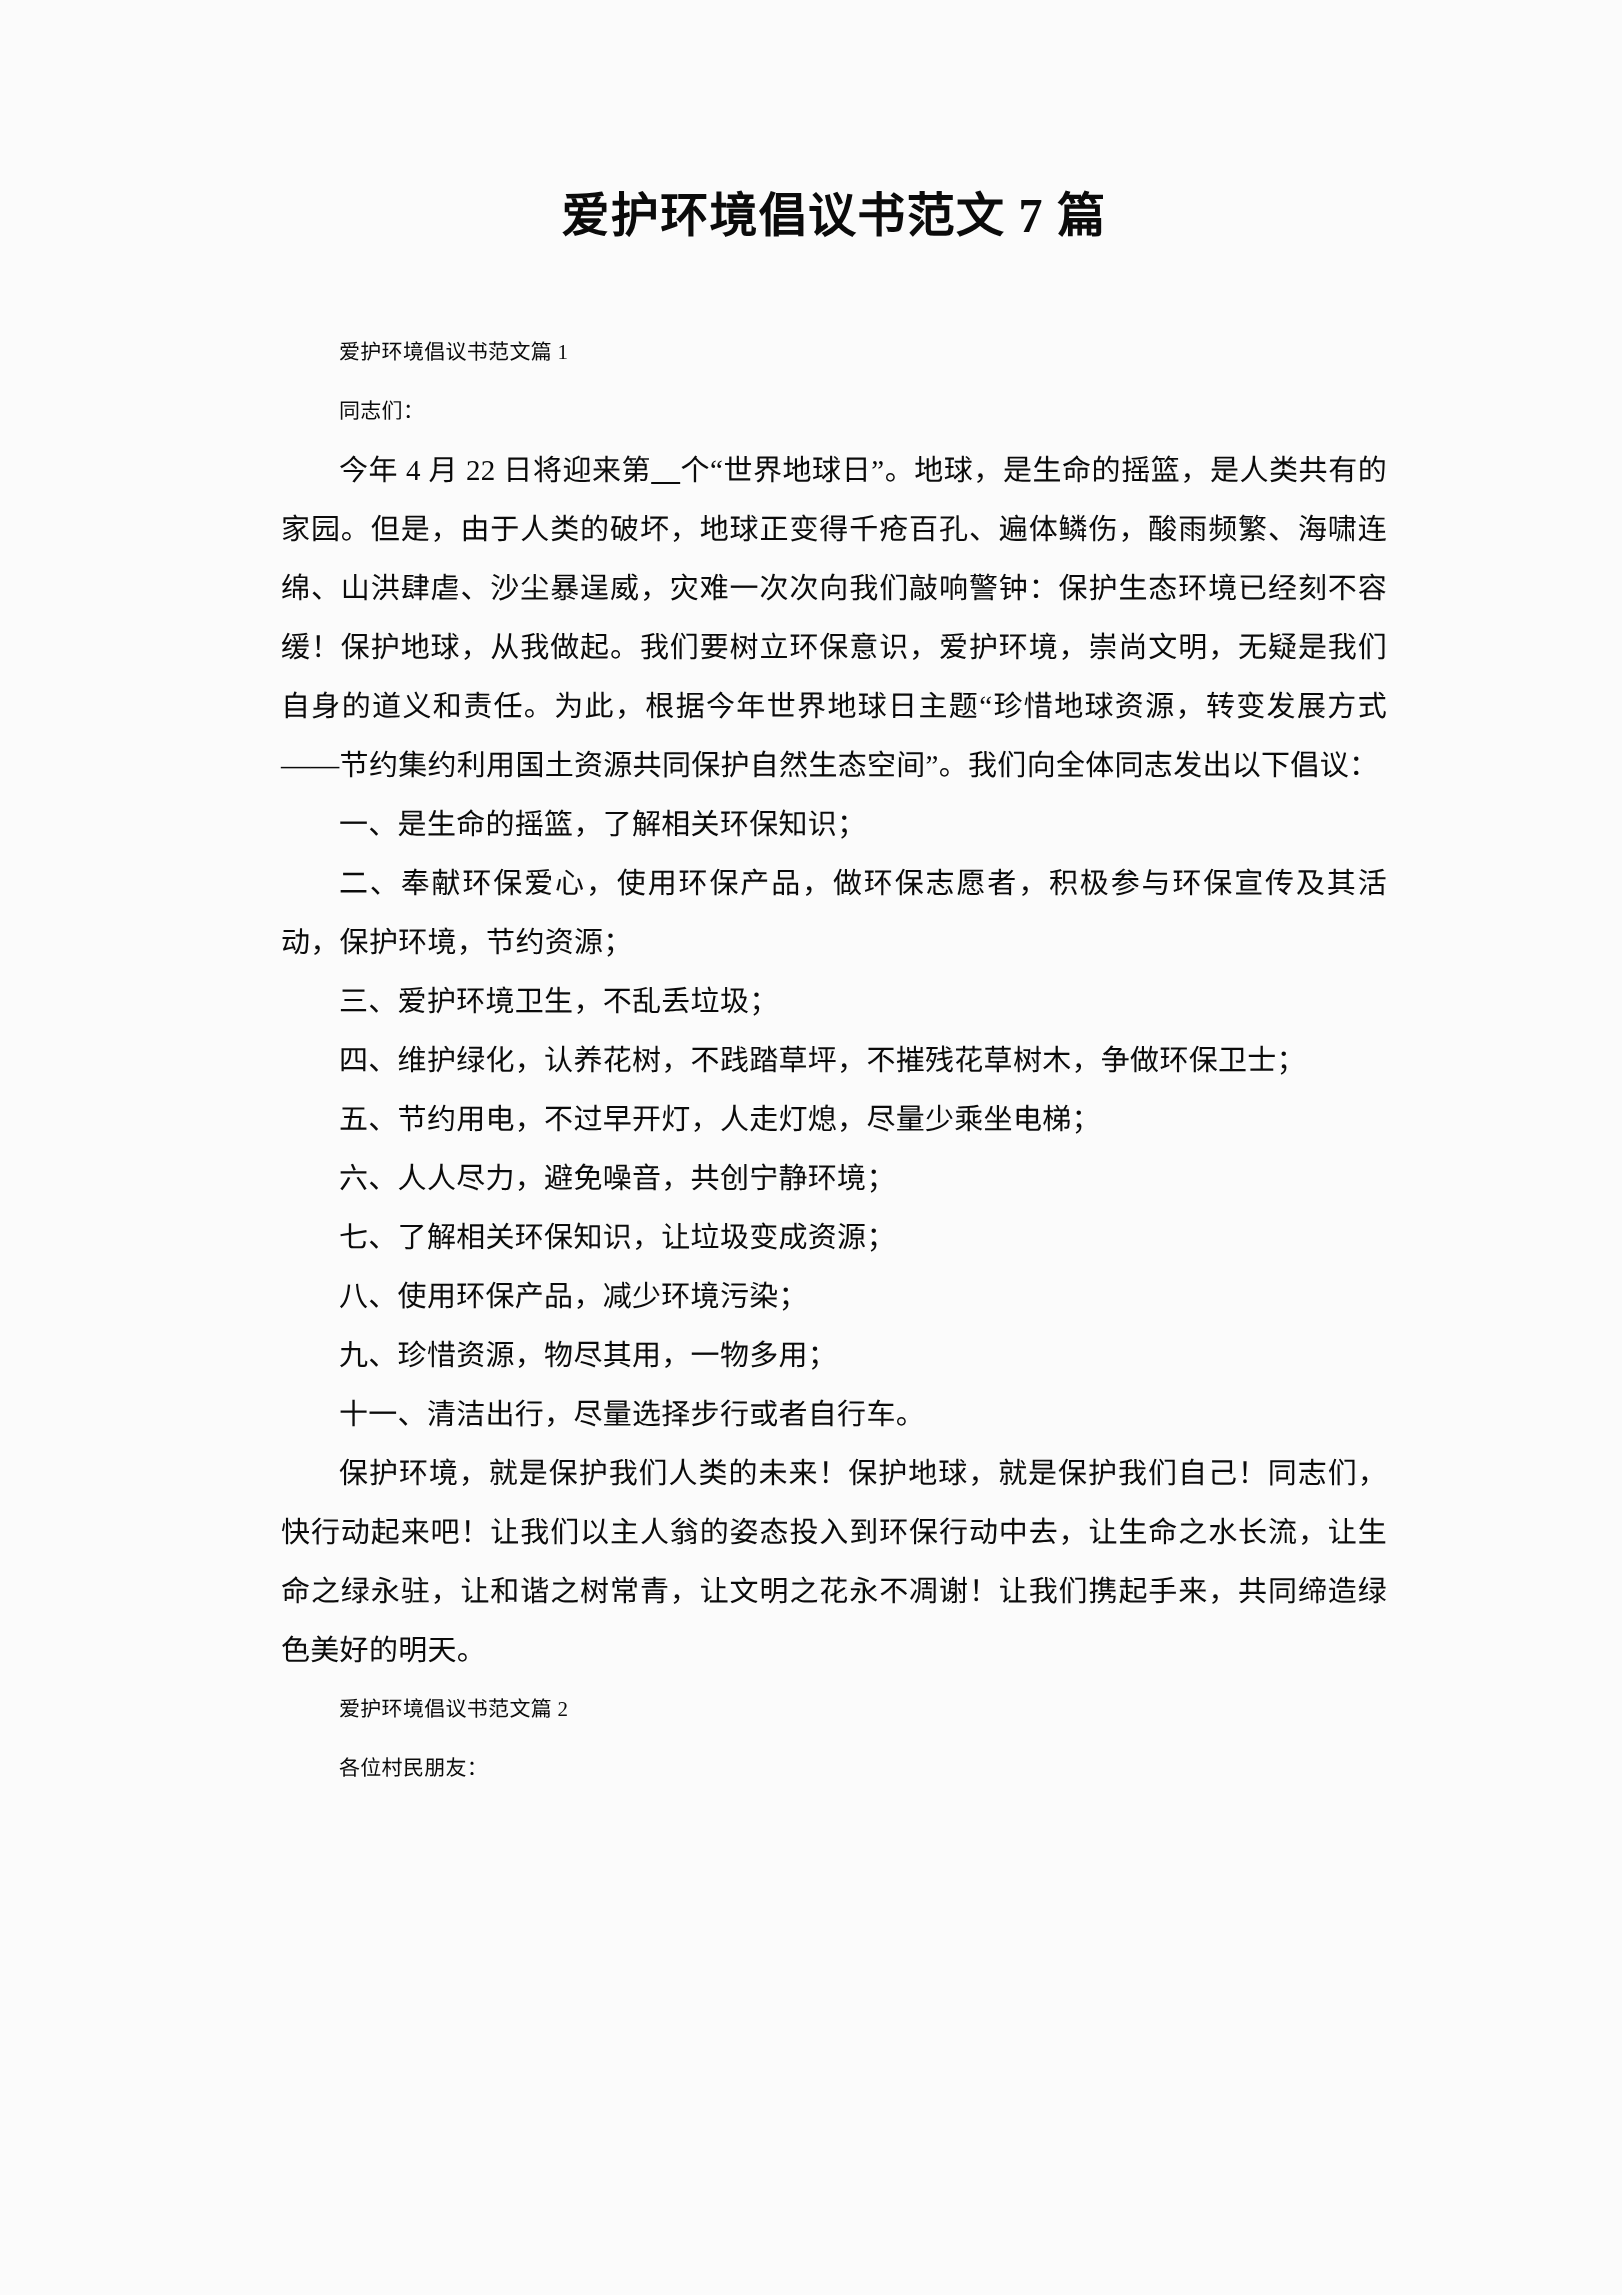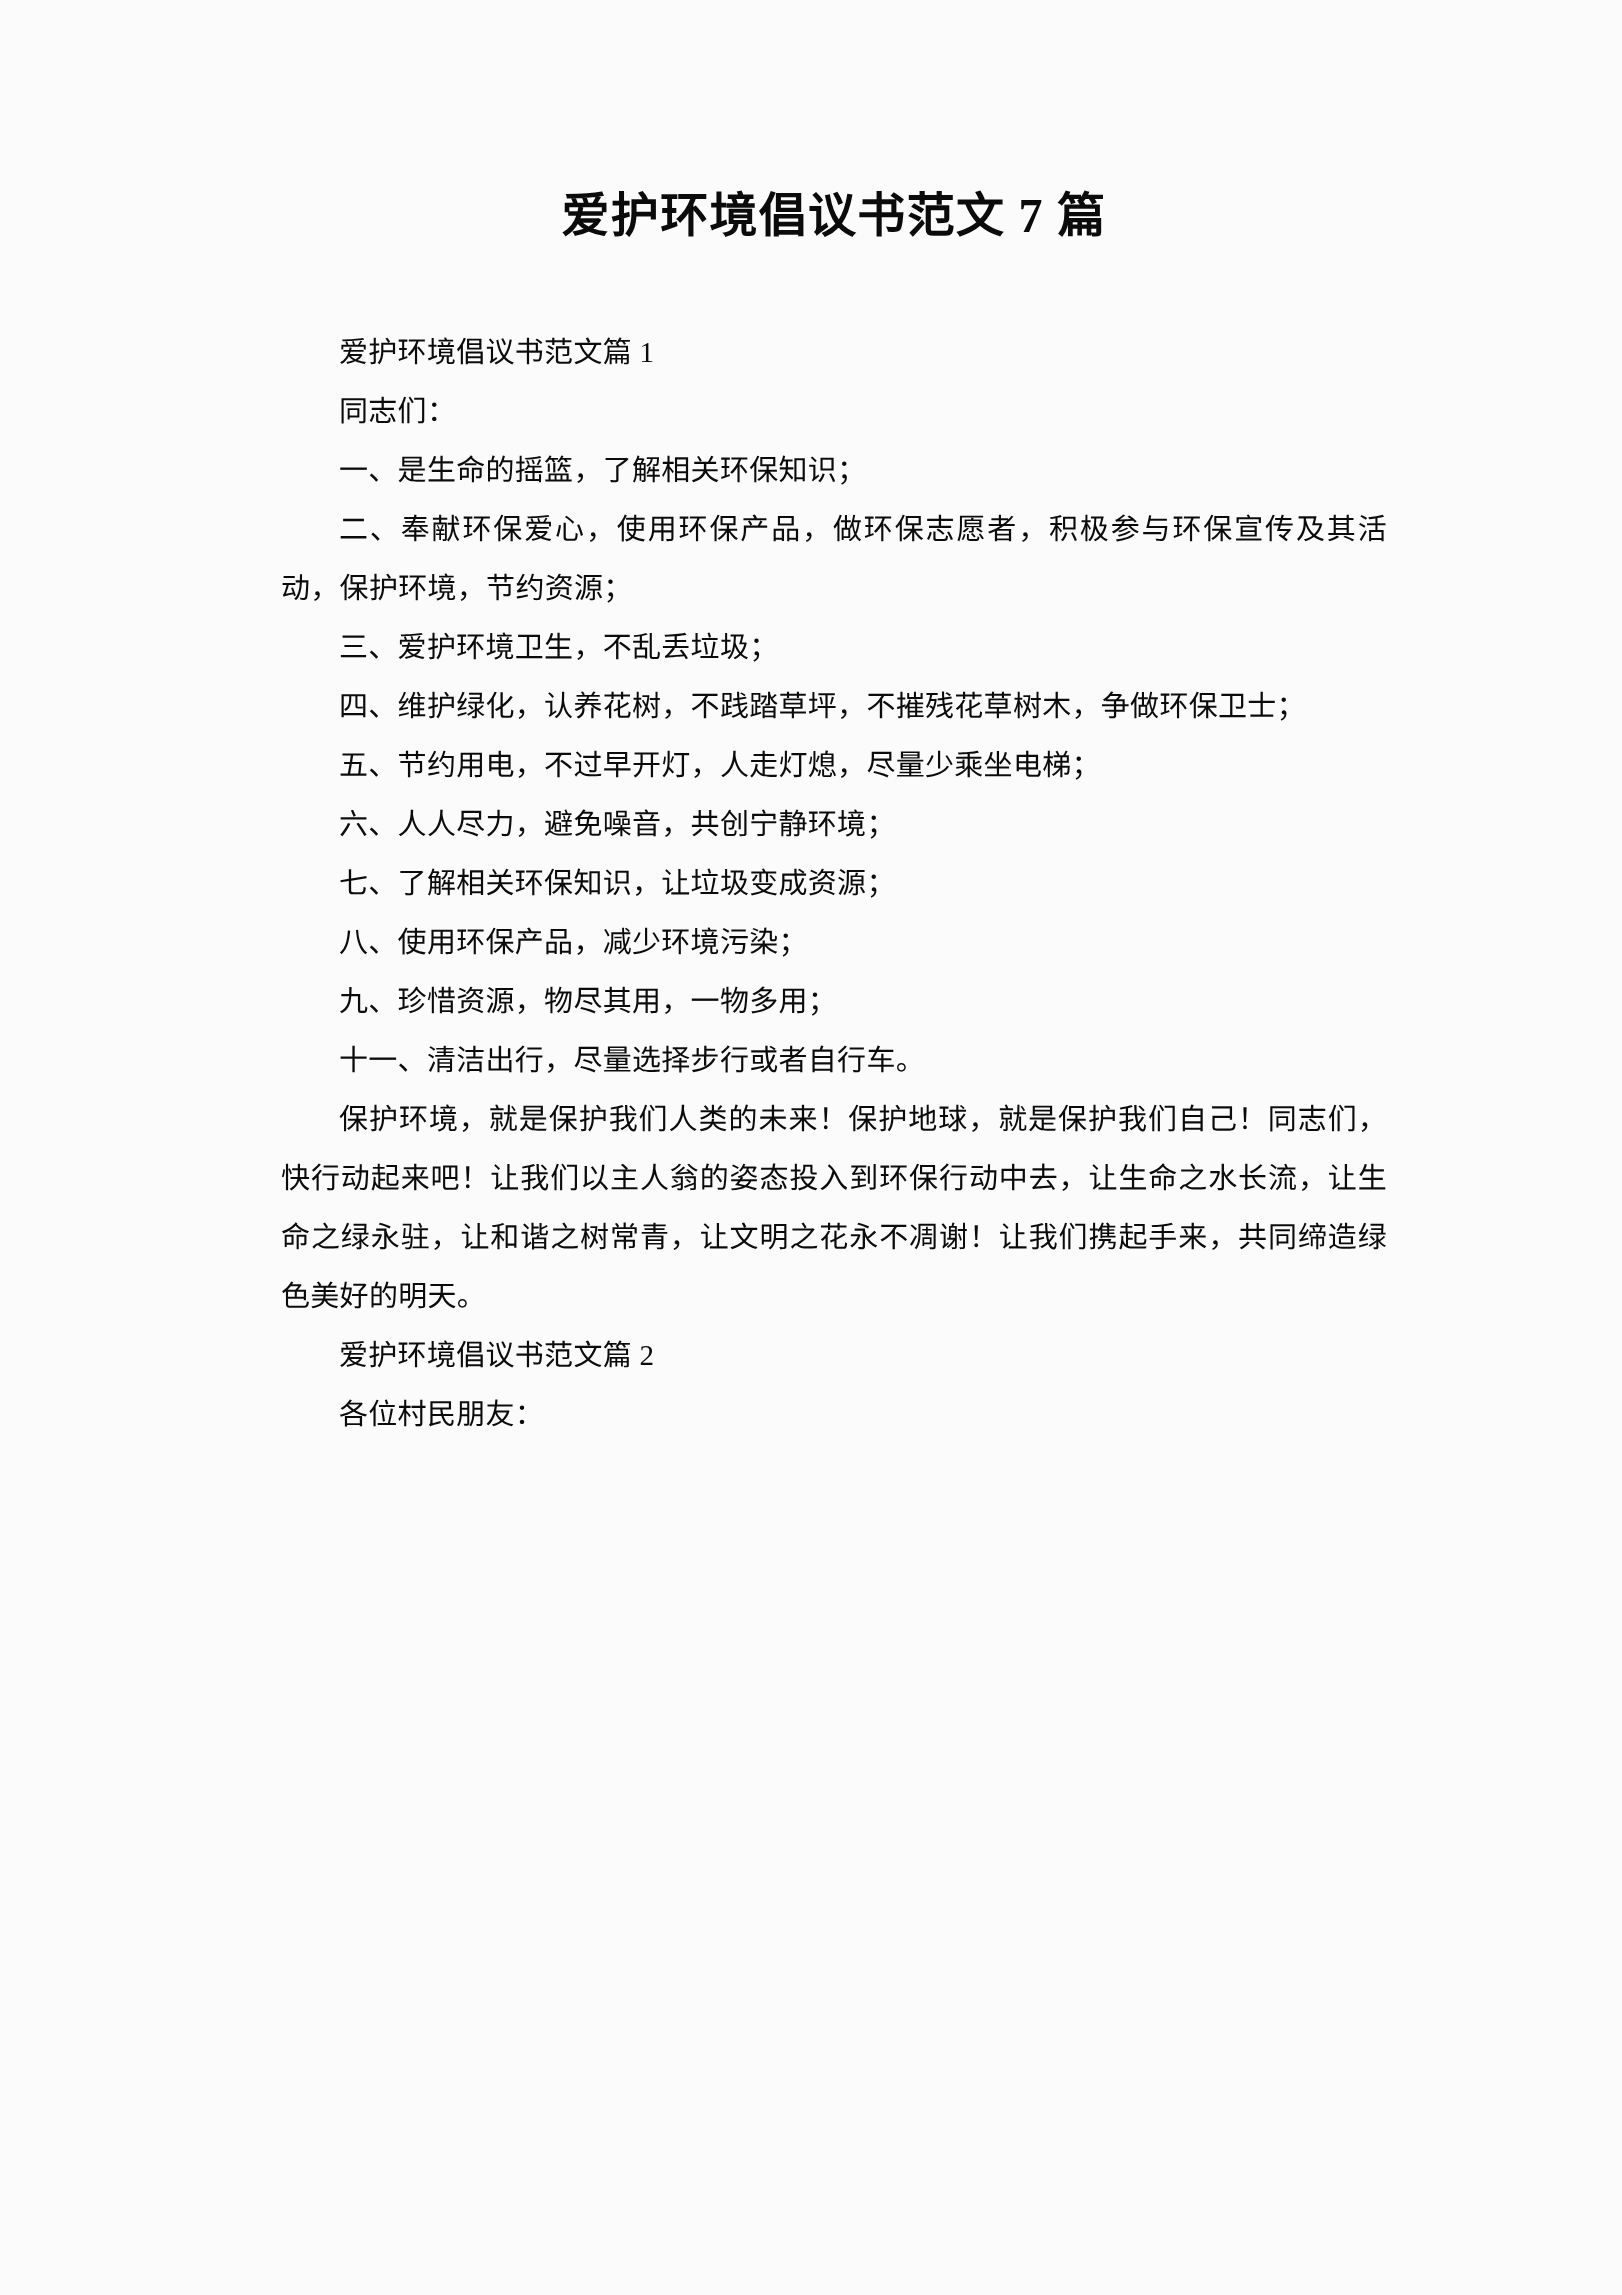--- a/index.html
+++ b/index.html
@@ -51,21 +51,21 @@
     line-height: 59px;
     text-align: justify;
     text-justify: inter-ideograph;
     text-indent: 58px;           
     letter-spacing: 0.3px;
   }
 
   
   p.line {
     margin: 0;
-    font-size: 29px;
+    font-size: 21px;
     line-height: 59px;
     text-indent: 58px;
     letter-spacing: 0.3px;
     white-space: nowrap;
   }
 
   p.item {
     margin: 0;
     font-size: 29px;
     line-height: 59px;
@@ -87,20 +87,21 @@
   <div class="content">
 
     <h1 class="doc-title">爱护环境倡议书范文 7 篇</h1>
 
     <div class="body-block">
 
       <p class="line">爱护环境倡议书范文篇 1</p>
 
       <p class="line">同志们：</p>
 
+      <p class="para">今年 4 月 22 日将迎来第<span class="blank-underline">  </span>个“世界地球日”。地球，是生命的摇篮，是人类共有的家园。但是，由于人类的破坏，地球正变得千疮百孔、遍体鳞伤，酸雨频繁、海啸连绵、山洪肆虐、沙尘暴逞威，灾难一次次向我们敲响警钟：保护生态环境已经刻不容缓！保护地球，从我做起。我们要树立环保意识，爱护环境，崇尚文明，无疑是我们自身的道义和责任。为此，根据今年世界地球日主题“珍惜地球资源，转变发展方式——节约集约利用国土资源共同保护自然生态空间”。我们向全体同志发出以下倡议：</p>
 
       <p class="item">一、是生命的摇篮，了解相关环保知识；</p>
       <p class="item">二、奉献环保爱心，使用环保产品，做环保志愿者，积极参与环保宣传及其活动，保护环境，节约资源；</p>
       <p class="item">三、爱护环境卫生，不乱丢垃圾；</p>
       <p class="item">四、维护绿化，认养花树，不践踏草坪，不摧残花草树木，争做环保卫士；</p>
       <p class="item">五、节约用电，不过早开灯，人走灯熄，尽量少乘坐电梯；</p>
       <p class="item">六、人人尽力，避免噪音，共创宁静环境；</p>
       <p class="item">七、了解相关环保知识，让垃圾变成资源；</p>
       <p class="item">八、使用环保产品，减少环境污染；</p>
       <p class="item">九、珍惜资源，物尽其用，一物多用；</p>

